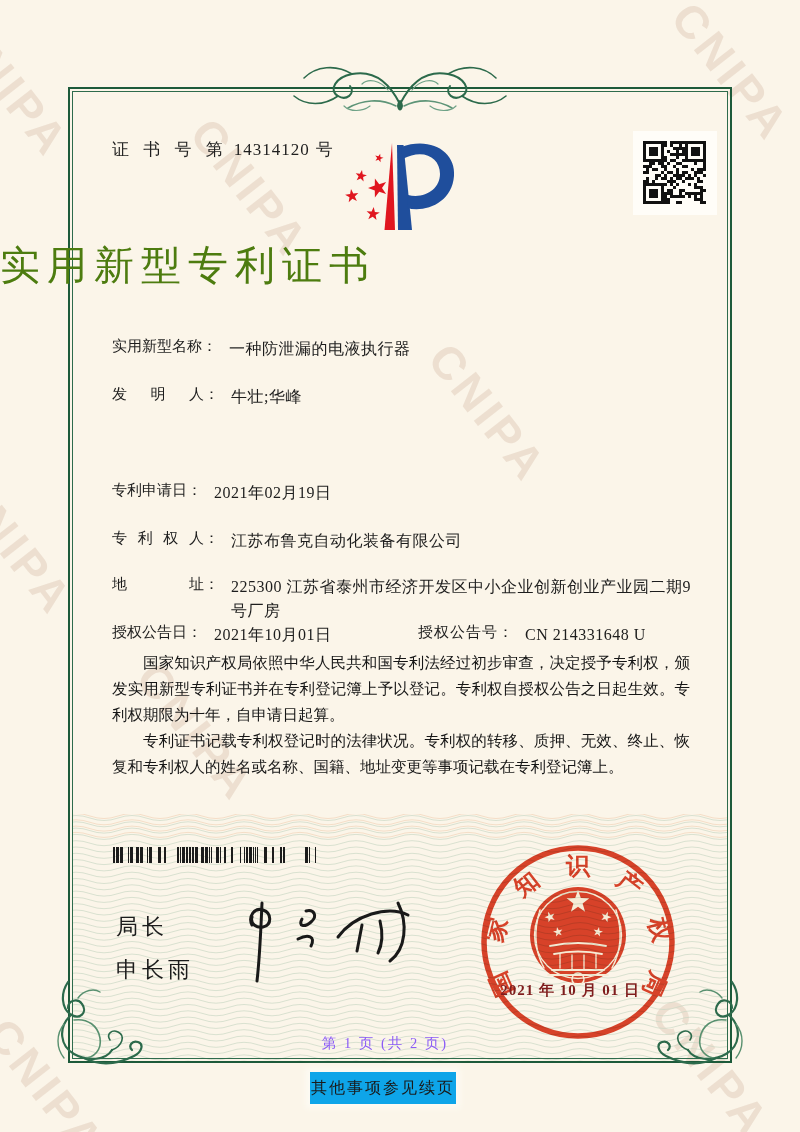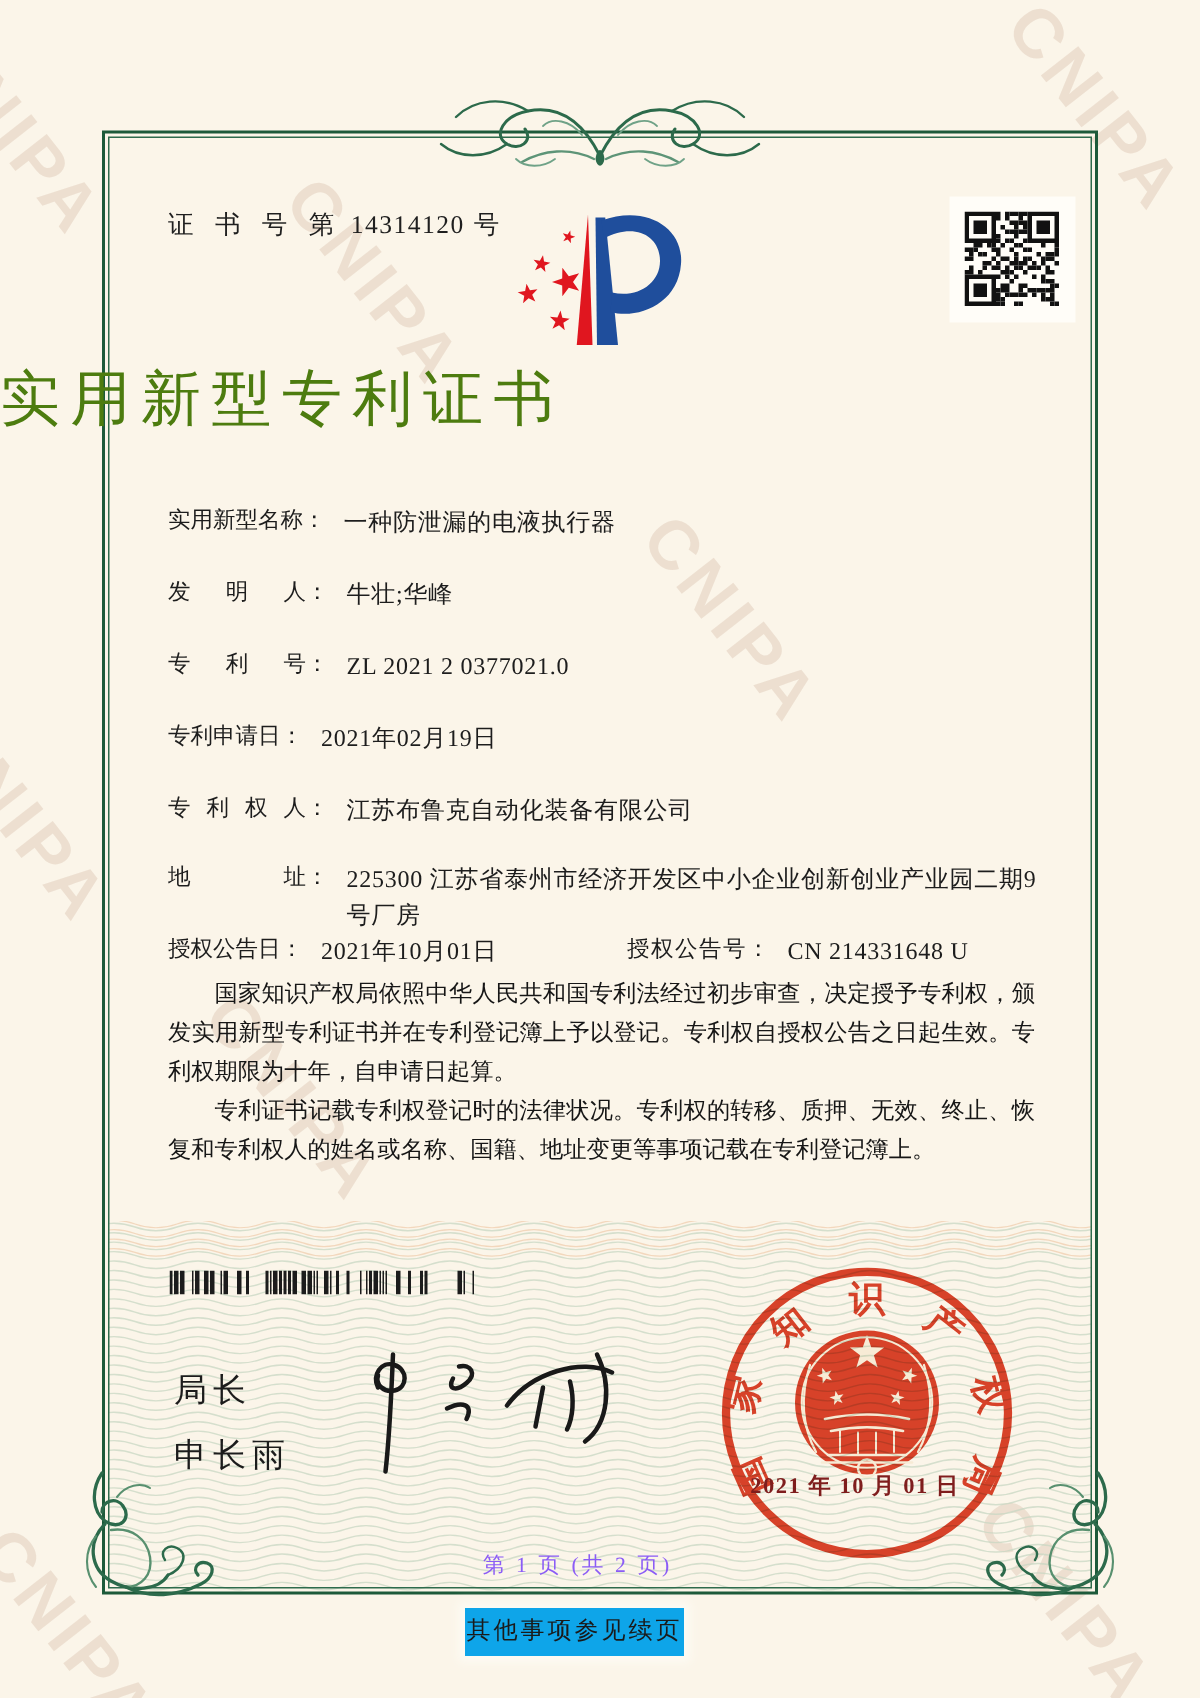--- a/index.html
+++ b/index.html
@@ -362,24 +362,20 @@
   <div class="title">实用新型专利证书</div>
 
   <div class="row" style="top:337px">
     <span class="flabel" style="text-align-last:auto;width:auto">实用新型名称</span><span class="colon">：</span>
     <span class="fvalue">一种防泄漏的电液执行器</span>
   </div>
   <div class="row" style="top:385px">
     <span class="flabel">发明人</span><span class="colon">：</span>
     <span class="fvalue">牛壮;华峰</span>
   </div>
-  <div class="row" style="top:433px">
-    <span class="flabel">专利号</span><span class="colon">：</span>
-    <span class="fvalue">ZL 2021 2 0377021.0</span>
-  </div>
   <div class="row" style="top:481px">
     <span class="flabel" style="text-align-last:auto;width:auto">专利申请日</span><span class="colon">：</span>
     <span class="fvalue">2021年02月19日</span>
   </div>
   <div class="row" style="top:529px">
     <span class="flabel">专利权人</span><span class="colon">：</span>
     <span class="fvalue">江苏布鲁克自动化装备有限公司</span>
   </div>
   <div class="row" style="top:575px">
     <span class="flabel">地址</span><span class="colon">：</span>

